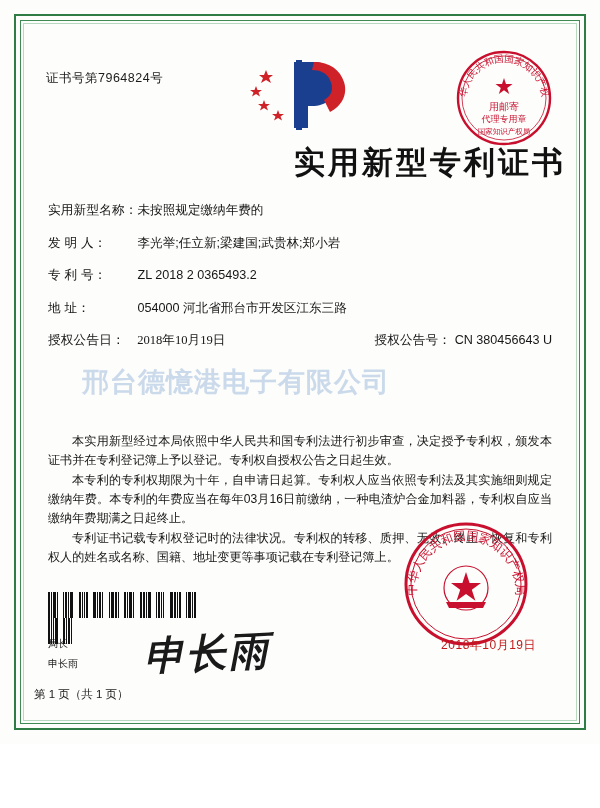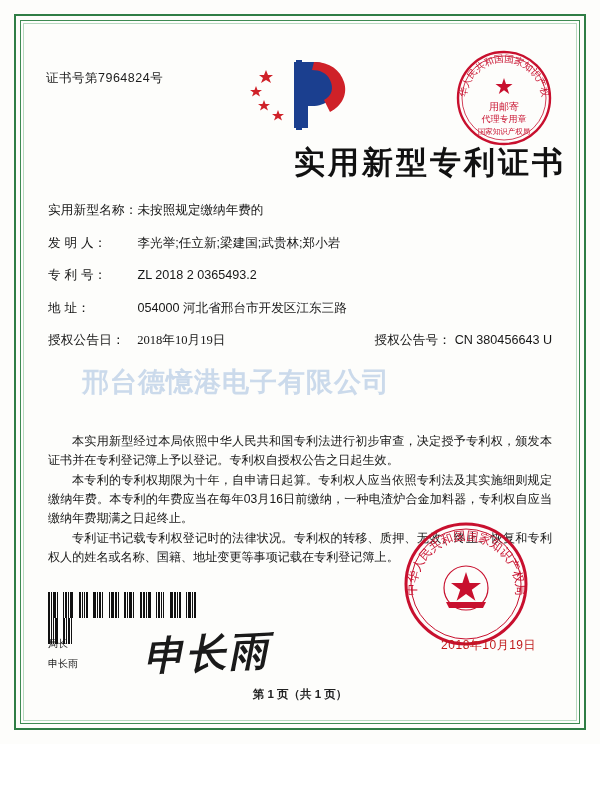--- a/index.html
+++ b/index.html
@@ -198,24 +198,22 @@
     font-size: 12px;
     color: #c01a1a;
     letter-spacing: 0.5px;
   }
 
   .page-footer {
     position: absolute;
     left: 0;
     right: 0;
     bottom: 8px;
-    text-align: center;
     font-size: 11.5px;
     color: #222;
-    font-weight: bold;
   }
 </style>
 </head>
 <body>
 
 <div class="page">
 
   <div class="border-outer"></div>
   <div class="border-inner"></div>
   <div class="border-hair"></div>

